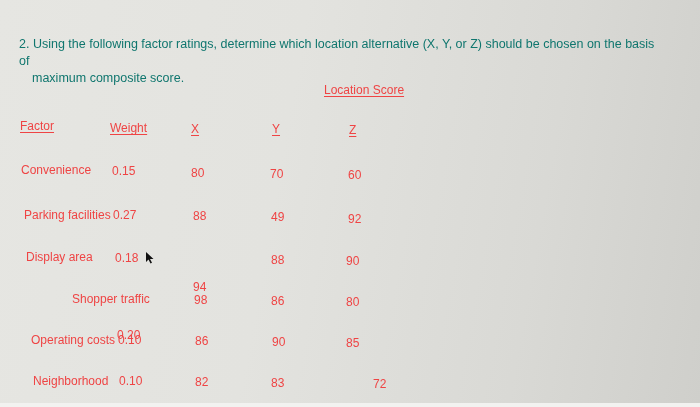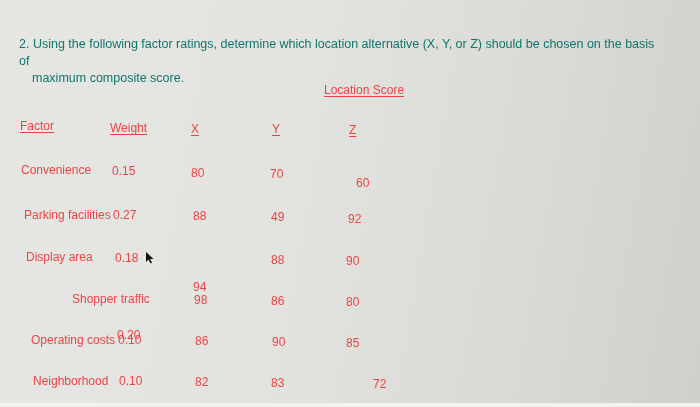--- a/index.html
+++ b/index.html
@@ -61,21 +61,21 @@
   <span class="abs u" style="left:20px; top:119px;">Factor</span>
   <span class="abs u" style="left:110px; top:121px;">Weight</span>
   <span class="abs u" style="left:191px; top:122px;">X</span>
   <span class="abs u" style="left:272px; top:122px;">Y</span>
   <span class="abs u" style="left:349px; top:123px;">Z</span>
 
   <span class="abs" style="left:21px; top:163px;">Convenience</span>
   <span class="abs" style="left:112px; top:164px;">0.15</span>
   <span class="abs" style="left:191px; top:166px;">80</span>
   <span class="abs" style="left:270px; top:167px;">70</span>
-  <span class="abs" style="left:356px; top:168px;margin-top:8px;">60</span>
+  <span class="abs" style="left:348px; top:168px;">60</span>
 
   <span class="abs" style="left:24px; top:208px;">Parking facilities</span>
   <span class="abs" style="left:113px; top:208px;">0.27</span>
   <span class="abs" style="left:193px; top:209px;">88</span>
   <span class="abs" style="left:271px; top:210px;">49</span>
   <span class="abs" style="left:348px; top:212px;">92</span>
 
   <span class="abs" style="left:26px; top:250px;">Display area</span>
   <span class="abs" style="left:115px; top:251px;">0.18</span>
   <span class="abs" style="left:193px; top:252px;margin-top:28px;">94</span>

